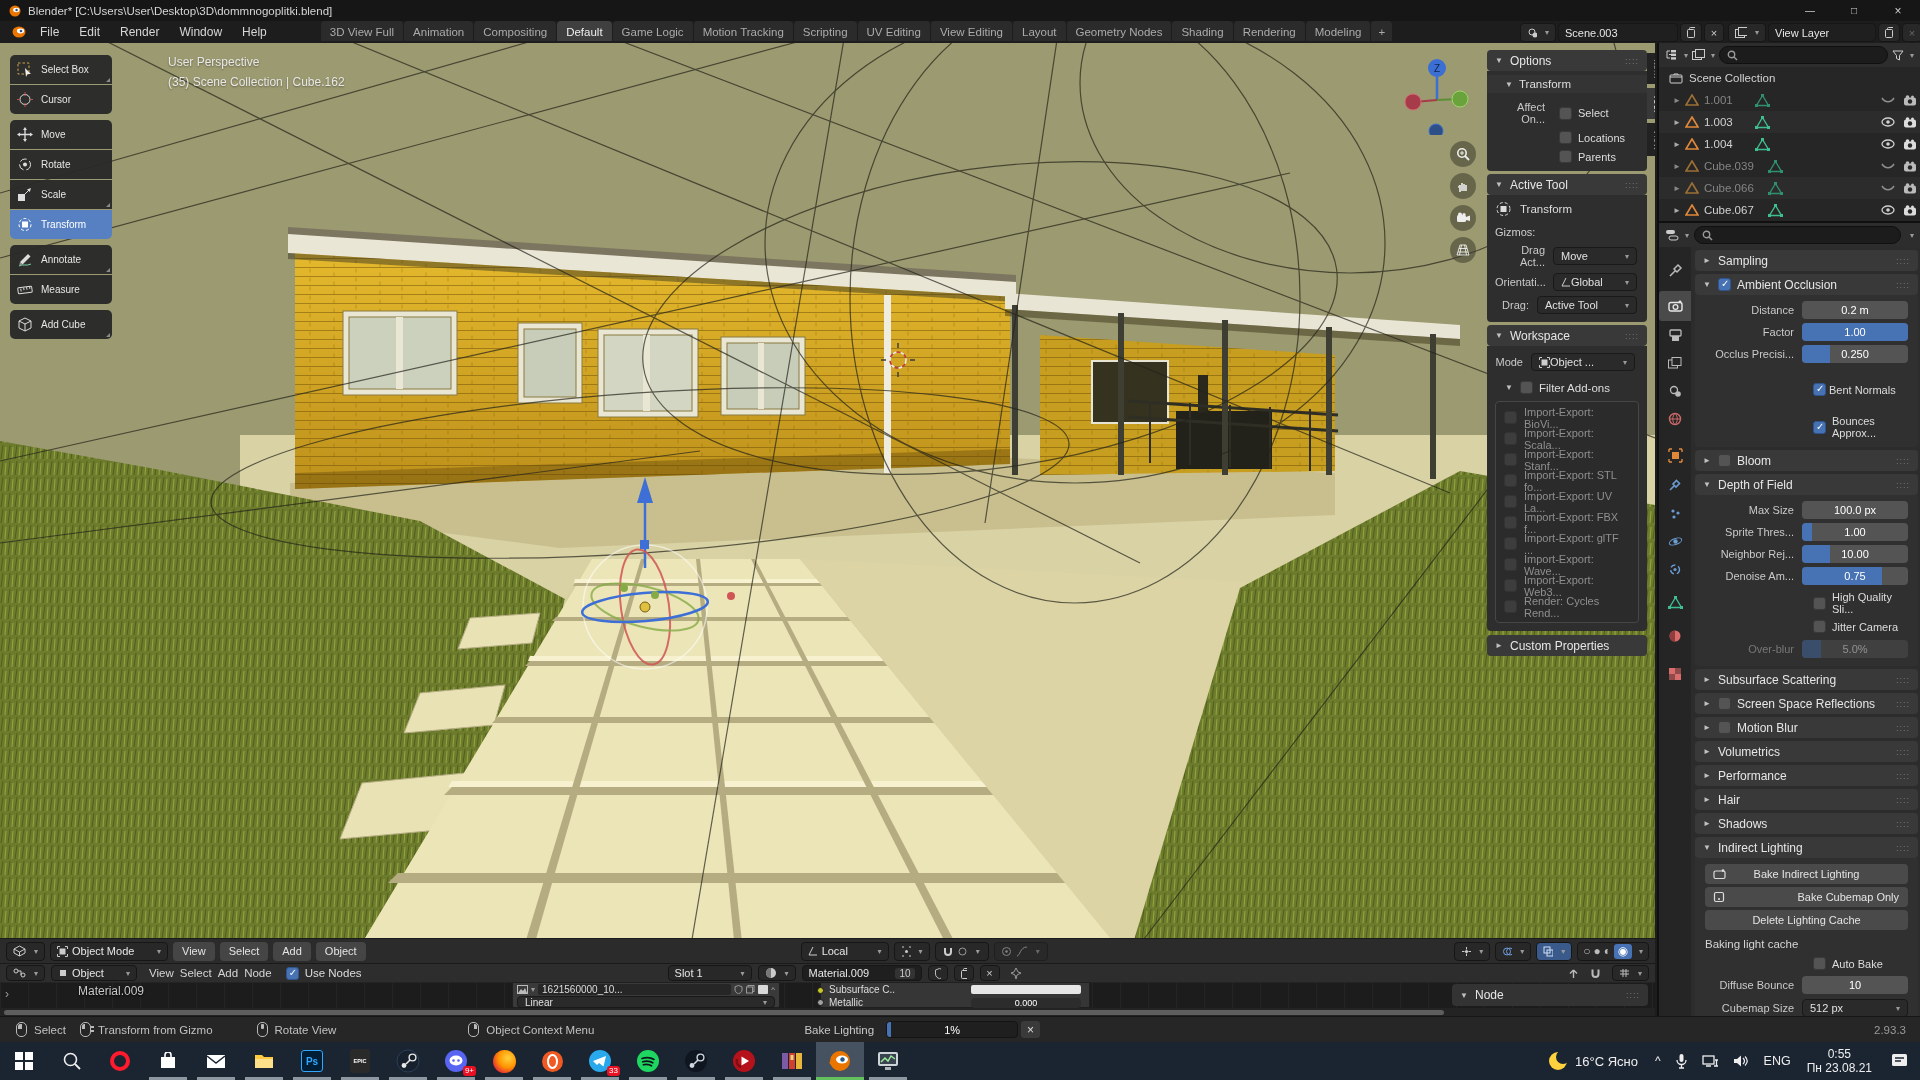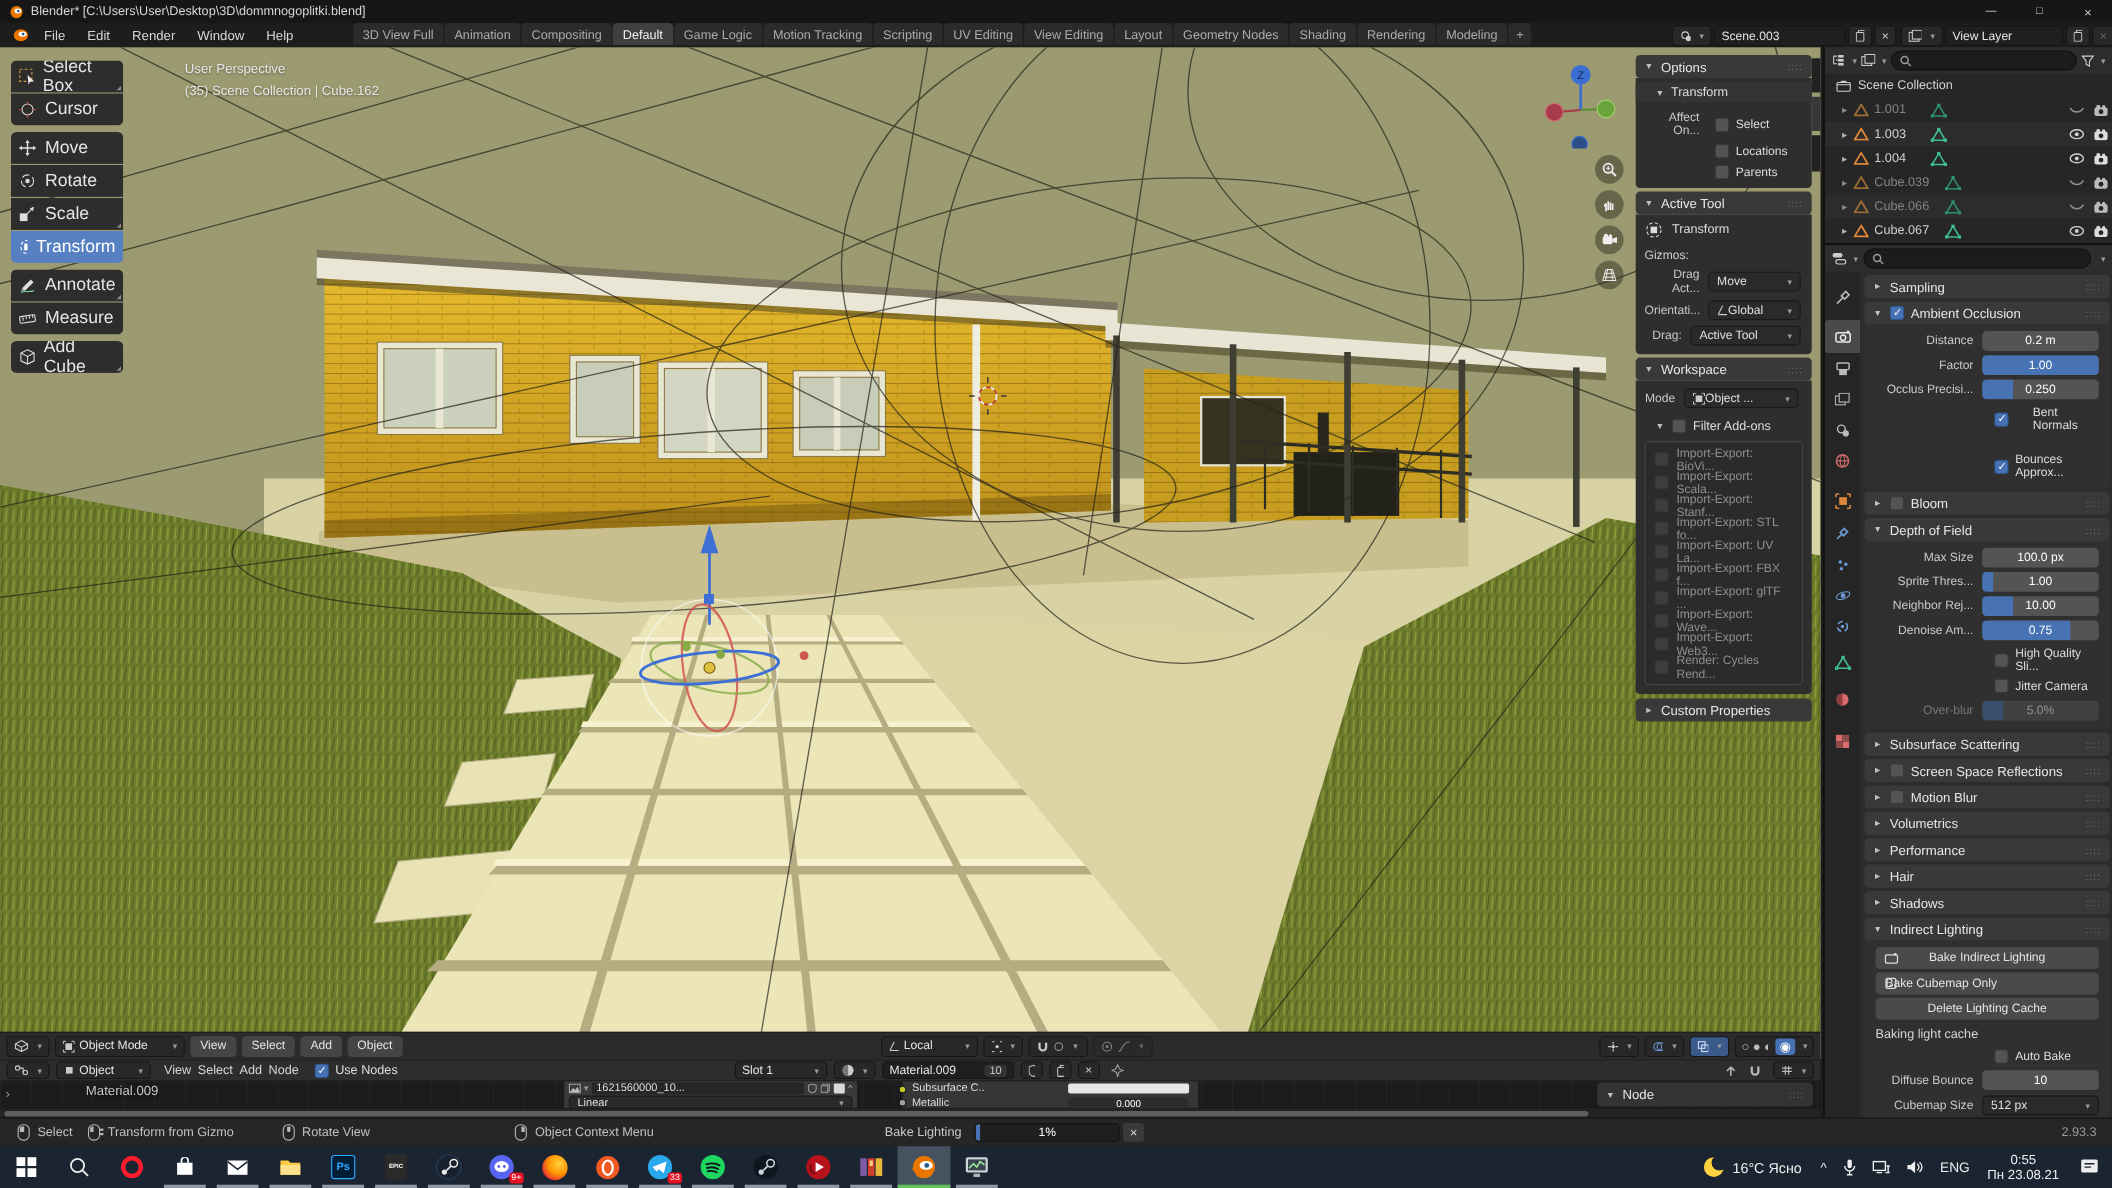--- a/index.html
+++ b/index.html
@@ -23,21 +23,21 @@
 .ddw{height:18px;border-radius:4px;background:#2a2a2a;border:1px solid #191919;font-size:11px;color:#e0e0e0;display:flex;align-items:center;padding:0 7px}
 .phead{display:flex;align-items:center;gap:6px;background:#393939;border-radius:4px;height:21px;padding:0 8px;font-size:12px;color:#e6e6e6}
 .phead .gr{margin-left:auto;color:#777;font-size:9px;letter-spacing:1px}
 .arr{font-size:8px;color:#c0c0c0;width:9px;flex:none}
 .plbl{text-align:right;color:#c9c9c9;font-size:11px;padding-right:8px}
 
 .tab{height:20px;display:flex;align-items:flex-end;padding:0 9px 3px;background:#2b2b2b;border-radius:4px 4px 0 0;color:#ababab;font-size:11.5px;margin-right:1px}
 .tab.act{background:#3f3f3f;color:#efefef}
 .menu-item{padding:0 10px;color:#d6d6d6;font-size:12px}
 
-.tool{width:102px;height:29px;display:flex;align-items:center;gap:8px;background:rgba(41,41,41,.96);color:#e6e6e6;font-size:16px;padding:0 7px;position:relative}
+.tool{width:102px;height:29px;display:flex;align-items:center;gap:8px;background:rgba(41,41,41,.96);color:#e6e6e6;font-size:10px;padding:0 7px;position:relative}
 .tool.act{background:#5680c2;color:#fff}
 .tool .cornr{position:absolute;right:2px;bottom:2px;width:0;height:0;border-left:4px solid transparent;border-bottom:4px solid #8a8a8a}
 
 .orow{position:absolute;left:0;width:265px;height:22px;display:flex;align-items:center;font-size:11.5px;color:#d2d2d2}
 .orow.dim{color:#858585}
 .mesh-tri{width:14px;height:12px;flex:none}
 
 .grid{background-color:#1c1c1c;background-image:linear-gradient(#242424 1px,transparent 1px),linear-gradient(90deg,#242424 1px,transparent 1px);background-size:28px 28px}
 .vtab{width:16px;display:flex;justify-content:center;padding:6px 0;background:#222;border-radius:0 3px 3px 0;color:#9c9c9c;font-size:10px;writing-mode:vertical-rl}
 .vtab.act{background:#383838;color:#e8e8e8}
@@ -913,21 +913,21 @@
           <span class="field" style="width:106px">0.2 m</span>
         </div>
       <div class="f" style="margin-top:4px">
           <span class="plbl" style="flex:1">Factor</span>
           <span class="slider" style="width:106px"><i style="width:100%"></i><b>1.00</b></span>
         </div>
       <div class="f" style="margin-top:4px">
           <span class="plbl" style="flex:1">Occlus Precisi...</span>
           <span class="slider" style="width:106px"><i style="width:26%"></i><b>0.250</b></span>
         </div>
-      <div class="f" style="margin-top:6px;padding-left:108px;gap:22px">
+      <div class="f" style="margin-top:20px;padding-left:108px;gap:3px">
           <span class="cb on"></span>
           <span style="font-size:11px">Bent Normals</span>
         </div>
       <div class="f" style="margin-top:19px;padding-left:108px;gap:6px">
           <span class="cb on"></span>
           <span style="font-size:11px">Bounces Approx...</span>
         </div>
     </div>
     <div class="phead" style="margin-top:3px">
         <span class="arr">►</span>
@@ -1013,21 +1013,21 @@
         <span class="gr">::::</span>
       </div>
     <div style="background:#303030;padding:6px 10px 8px;border-radius:0 0 4px 4px">
       <div class="btn" style="justify-content:center;gap:6px;background:#4a4a4a;height:20px;position:relative">
           <svg width="13" height="11" style="position:absolute;left:8px">
             <rect x="1" y="2" width="11" height="7.5" rx="1.5" fill="none" stroke="#ddd" stroke-width="1.2"></rect>
             <circle cx="10" cy="1.6" r="1.3" fill="#ddd"></circle>
           </svg>
           <span>Bake Indirect Lighting</span>
         </div>
-      <div class="btn" style="justify-content:flex-start;gap:6px;background:#4a4a4a;height:20px;margin-top:3px;position:relative">
+      <div class="btn" style="justify-content:flex-end;gap:6px;background:#4a4a4a;height:20px;margin-top:3px;position:relative">
           <svg width="12" height="12" style="position:absolute;left:8px">
             <rect x="1.5" y="1.5" width="9" height="9" rx="1.5" fill="none" stroke="#ddd" stroke-width="1.2"></rect>
             <circle cx="6" cy="8" r="1.1" fill="#ddd"></circle>
           </svg>
           <span>Bake Cubemap Only</span>
         </div>
       <div class="btn" style="justify-content:center;background:#4a4a4a;height:20px;margin-top:3px">
           <span>Delete Lighting Cache</span>
         </div>
       <div style="margin-top:8px;font-size:11.5px;color:#d5d5d5">Baking light cache</div>

